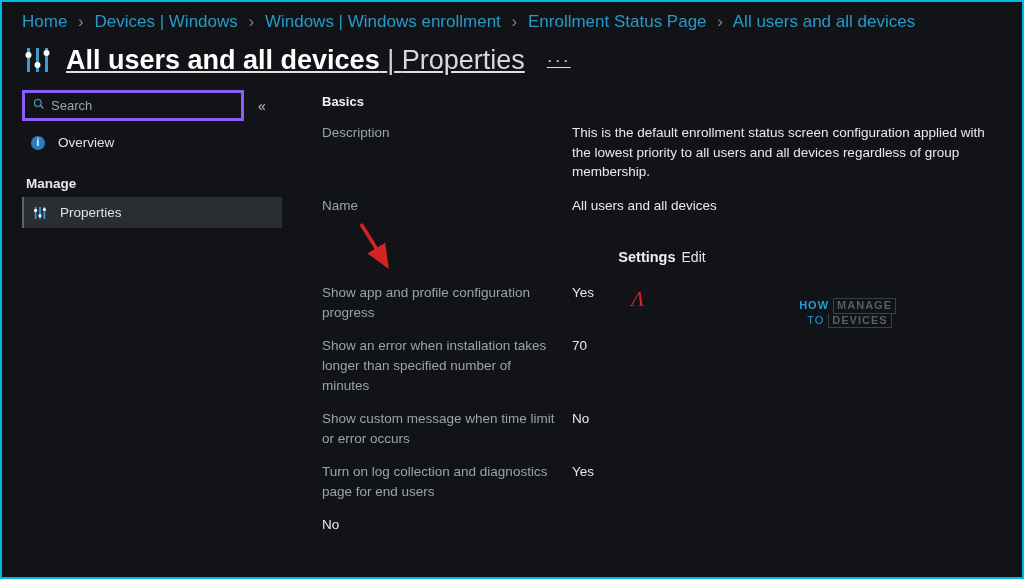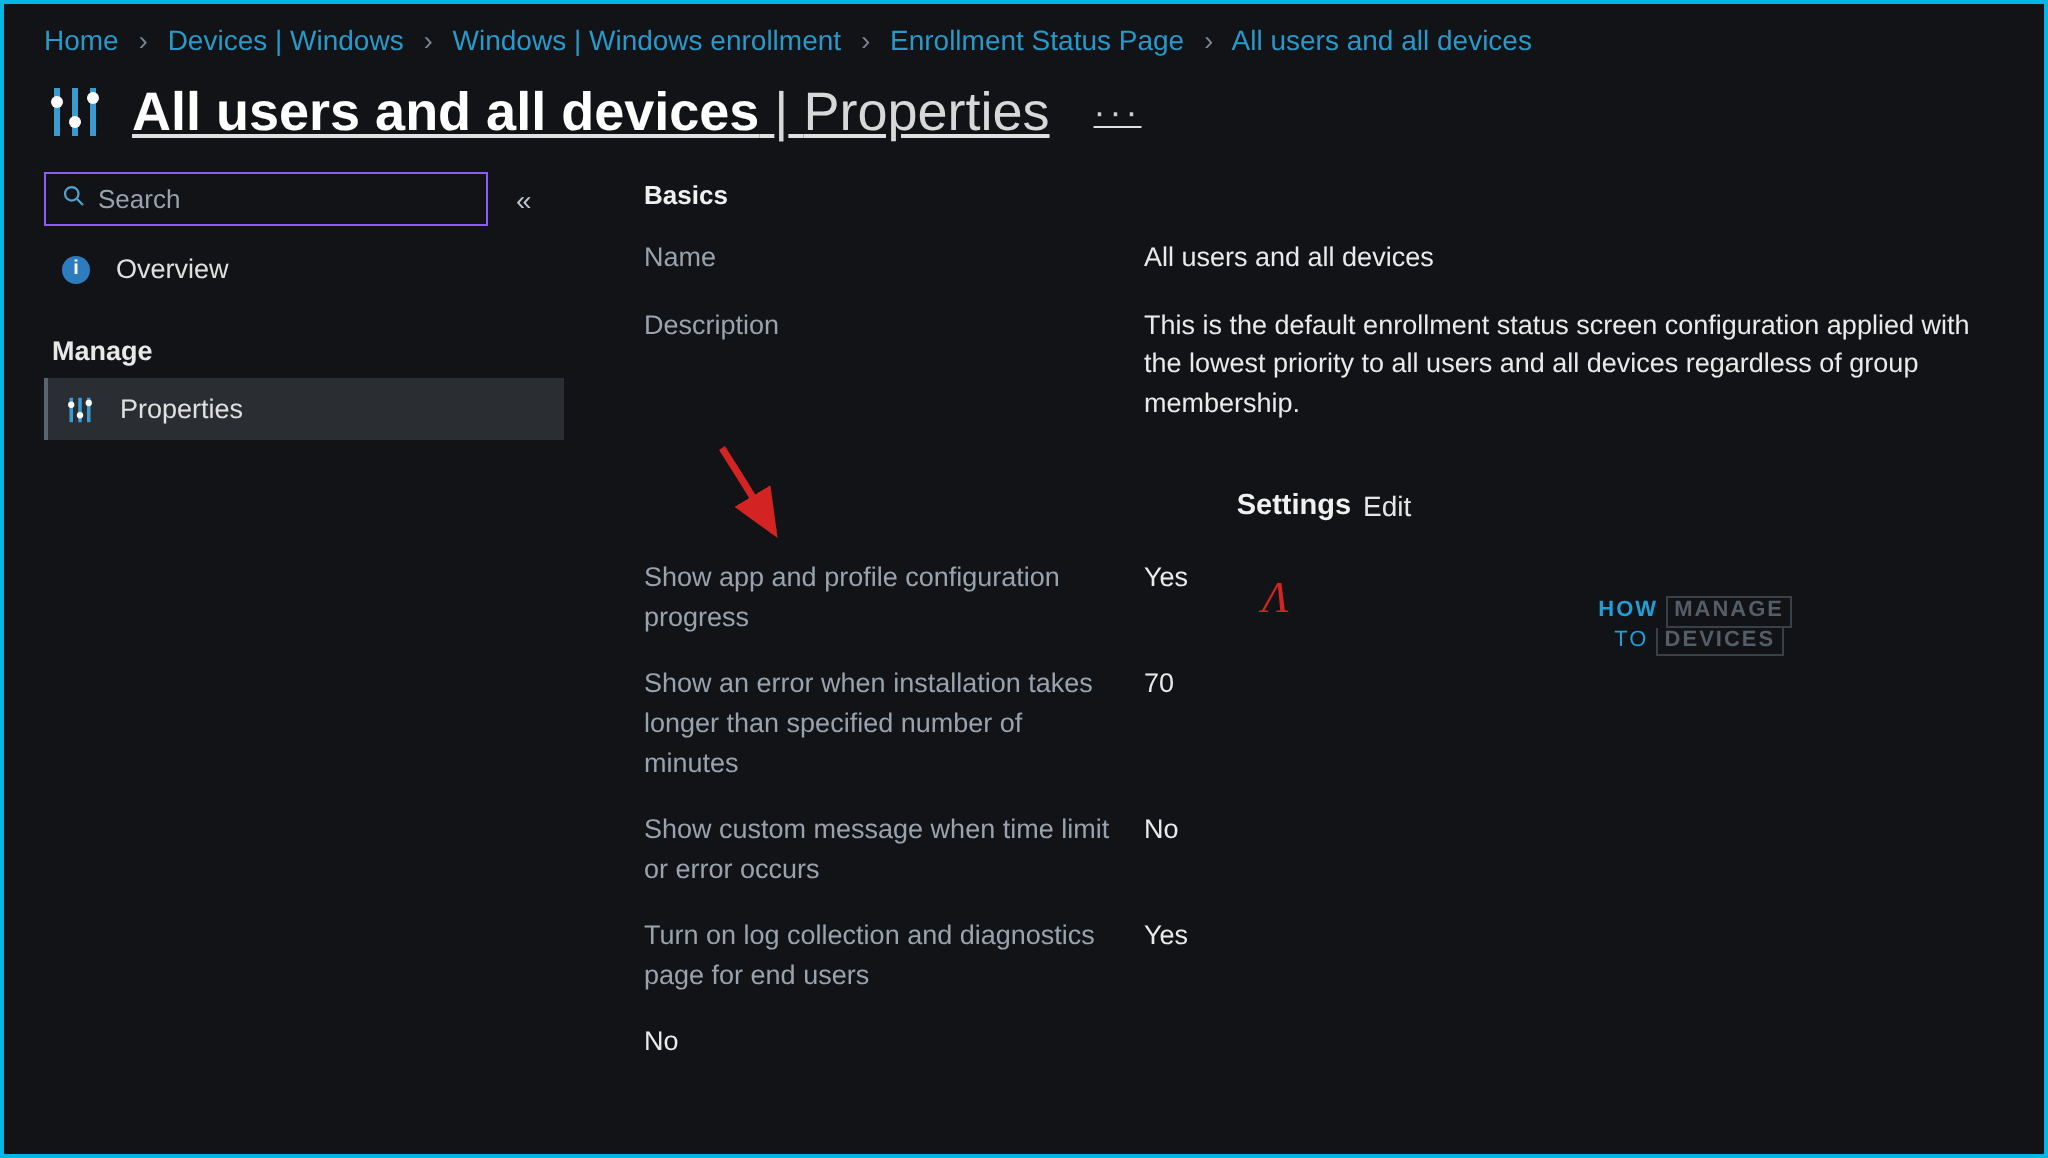--- a/index.html
+++ b/index.html
@@ -8,21 +8,21 @@
   background: #111316;
   color: #e0e0e0;
   width: 1024px;
   height: 579px;
   overflow: hidden;
   border: 2px solid #00b7e8;
   position: relative;
 }
 .breadcrumb {
   padding: 10px 20px 4px 20px;
-  font-size: 14px;
+  font-size: 17px;
   color: #2899c8;
 }
 .breadcrumb .crumb { color: #2899c8; cursor: pointer; }
 .breadcrumb .sep { color: #7a8490; margin: 0 6px; }
 .header {
   display: flex;
   align-items: center;
   padding: 8px 20px 14px 20px;
   text-decoration: underline;
 }
@@ -39,21 +39,21 @@
   display: flex;
   padding: 0 20px;
 }
 .sidebar {
   width: 260px;
   flex-shrink: 0;
 }
 .search-wrap { display:flex; align-items:center; }
 .search {
   display:flex; align-items:flex-end;
-  border:1px solid #8b5cf6;
+  border:3px solid #8b5cf6;
   padding:5px 8px;
   width:222px;
   color:#bfc6cf;
   font-size:13px;
 }
 .search .mag { color:#4fa3d1; margin-right:6px; font-size:12px; }
 .collapse-btn { color:#bfc6cf; margin-left:14px; font-size:14px; cursor:pointer; }
 .nav-item {
   display:flex; align-items:center;
   padding:8px 6px;
@@ -181,26 +181,26 @@
         </svg>
       </span>
       <span>Properties</span>
     </div>
   </div>
 
   <div class="main">
     <div class="block-title">Basics</div>
 
     <div class="row">
+      <div class="label">Description</div>
+      <div class="value">This is the default enrollment status screen configuration applied with the lowest priority to all users and all devices regardless of group membership.</div>
+    </div>
+    <div class="row">
       <div class="label">Name</div>
       <div class="value">All users and all devices</div>
-    </div>
-    <div class="row">
-      <div class="label">Description</div>
-      <div class="value">This is the default enrollment status screen configuration applied with the lowest priority to all users and all devices regardless of group membership.</div>
     </div>
 
     <div class="settings-title">
       <span>Settings</span>
       <span class="edit-link">Edit</span>
     </div>
 
     <div class="row">
       <div class="label">Show app and profile configuration progress</div>
       <div class="value">Yes</div>

